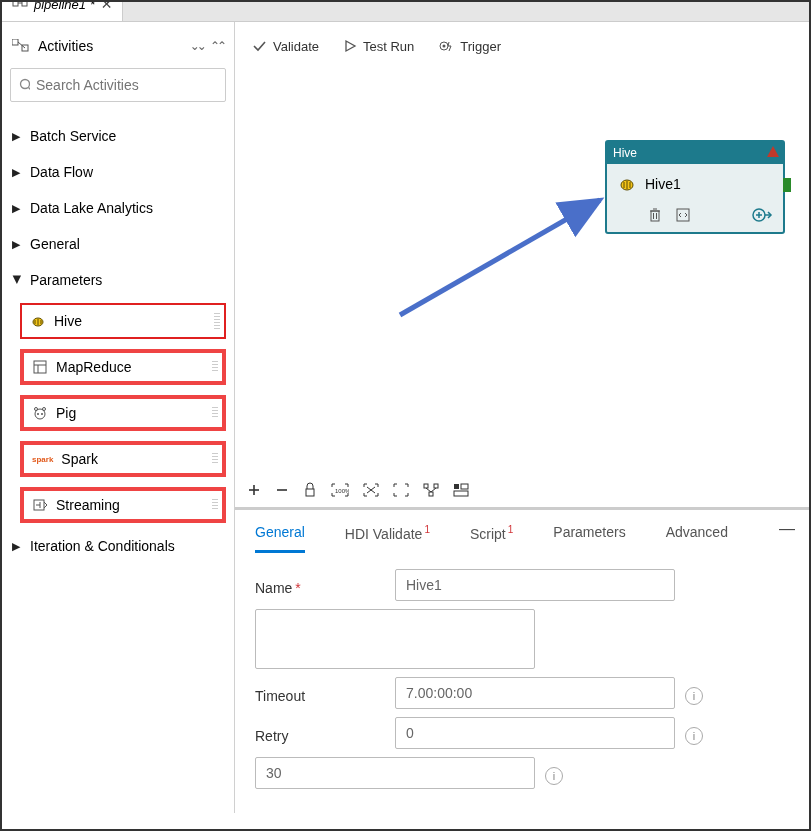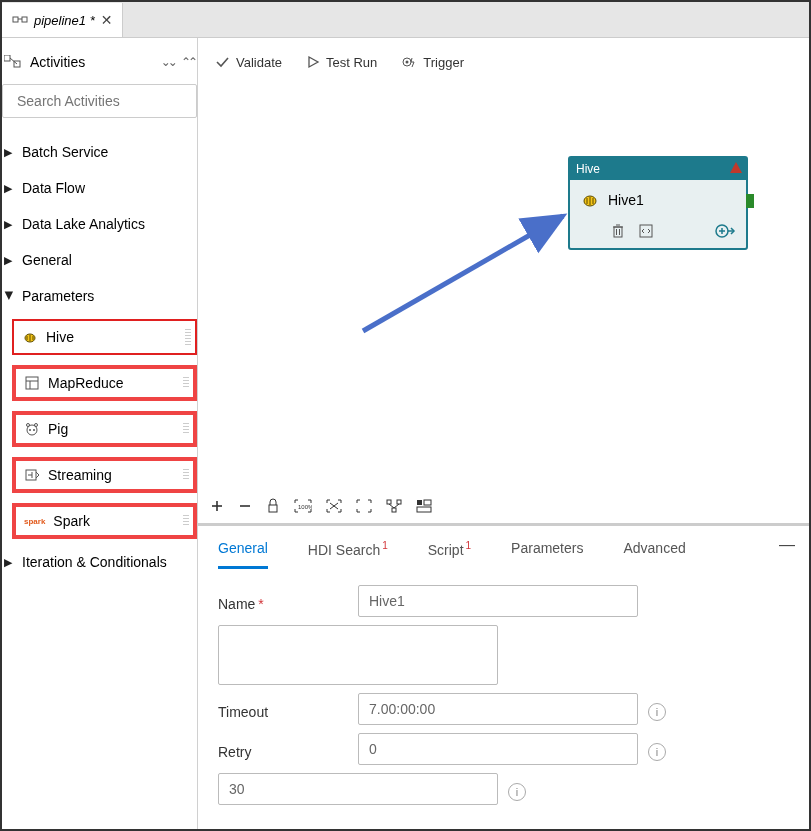--- a/index.html
+++ b/index.html
@@ -1,21 +1,21 @@
 <!DOCTYPE html>
 <html><head>
 <meta charset="utf-8">
 <style>
   * { box-sizing: border-box; margin: 0; padding: 0; font-family: "Segoe UI", Arial, sans-serif; }
   body { width: 811px; height: 831px; border: 2px solid #333; background: #fff; position: relative; overflow: hidden; }
-  .tabbar { height: 36px; background: #e6e6e6; display: flex; align-items: flex-end; border-bottom: 1px solid #ccc; }
+  .tabbar { height: 20px; background: #e6e6e6; display: flex; align-items: flex-end; border-bottom: 1px solid #ccc; }
   .tab { background: #fff; height: 34px; padding: 0 10px; display: flex; align-items: center; border-right: 1px solid #ccc; font-size: 13px; gap: 6px; }
   .tab .close { font-size: 14px; color: #444; }
   .main { display: flex; height: calc(100% - 36px); }
-  .sidebar { width: 196px; border-right: 1px solid #d0d0d0; padding: 10px 0; font-size: 14px; display:flex; flex-direction:column; gap:4px; }
+  .sidebar { width: 233px; border-right: 1px solid #d0d0d0; padding: 10px 8px; font-size: 14px; display:flex; flex-direction:column; gap:4px; }
   .activities-hdr { display:flex; align-items:center; gap:8px; padding:6px 2px; }
   .chevrons { margin-left:auto; font-size:12px; letter-spacing:-3px; display:flex; gap:6px; color:#666; }
   .search { margin:4px 0 14px; height:34px; border:1px solid #ccc; border-radius:2px; display:flex; align-items:center; padding:0 8px; color:#888; gap:6px; }
   .search input { border:none; outline:none; font-size:14px; flex:1; color:#14532d; background:transparent; }
   .tree-item { display:flex; align-items:center; gap:8px; padding:8px 2px; cursor:pointer; }
   .tree-item .caret { width:10px; font-size:11px; color:#222; }
   .sub-item { margin:3px 0 3px 10px; border:4px solid #ef4444; height:36px; display:flex; align-items:center; gap:8px; padding:0 8px; cursor:grab; position:relative; }
   .sub-item.highlight { border:2px solid #e02020; }
   .grip { position:absolute; right:4px; top:8px; bottom:8px; width:6px; background:repeating-linear-gradient(to bottom,#ccc 0 1px,transparent 1px 3px); }
   .canvas-area { flex:1; display:flex; flex-direction:column; position:relative; }
@@ -129,31 +129,31 @@
           <circle cx="8" cy="9" r="5" fill="none" stroke="#555"></circle>
           <circle cx="6" cy="9" r="1" fill="#555"></circle>
           <circle cx="10" cy="9" r="1" fill="#555"></circle>
           <circle cx="4" cy="4" r="1.5" fill="none" stroke="#555"></circle>
           <circle cx="12" cy="4" r="1.5" fill="none" stroke="#555"></circle>
         </svg>
       <span>Pig</span>
       <div class="grip"></div>
     </div>
     <div class="sub-item">
+      <span style="font-size:8px;font-weight:bold;color:#e25a1c;">spark</span>
+      <span>Spark</span>
+      <div class="grip"></div>
+    </div>
+    <div class="sub-item">
       <svg width="16" height="16">
           <rect x="2" y="3" width="10" height="10" fill="none" stroke="#555"></rect>
           <path d="M4 8 L8 8 M8 5 L8 11" stroke="#555" fill="none"></path>
           <path d="M12 5 L15 8 L12 11" stroke="#555" fill="none"></path>
         </svg>
       <span>Streaming</span>
-      <div class="grip"></div>
-    </div>
-    <div class="sub-item">
-      <span style="font-size:8px;font-weight:bold;color:#e25a1c;">spark</span>
-      <span>Spark</span>
       <div class="grip"></div>
     </div>
 
     <div class="tree-item">
         <span class="caret">▶</span>
         <span>Iteration &amp; Conditionals</span>
       </div>
   </div>
 
   <div class="canvas-area">
@@ -279,21 +279,21 @@
             <rect x="8" y="1" width="7" height="5" fill="none" stroke="#333"></rect>
             <rect x="1" y="8" width="14" height="5" fill="none" stroke="#333"></rect>
           </svg>
         </span>
     </div>
 
     <div class="bottom-panel">
       <span class="panel-collapse">—</span>
       <div class="panel-tabs">
         <div class="panel-tab active"><span>General</span></div>
-        <div class="panel-tab"><span>HDI Search</span><span class="err-sup">1</span></div>
+        <div class="panel-tab"><span>HDI Validate</span><span class="err-sup">1</span></div>
         <div class="panel-tab"><span>Script</span><span class="err-sup">1</span></div>
         <div class="panel-tab"><span>Parameters</span></div>
         <div class="panel-tab"><span>Advanced</span></div>
       </div>
 
       <div class="form">
         <div class="form-row">
           <div class="form-label"><span>Name</span><span class="req">*</span></div>
           <input class="form-input" type="text" value="Hive1" style="">
         </div>

